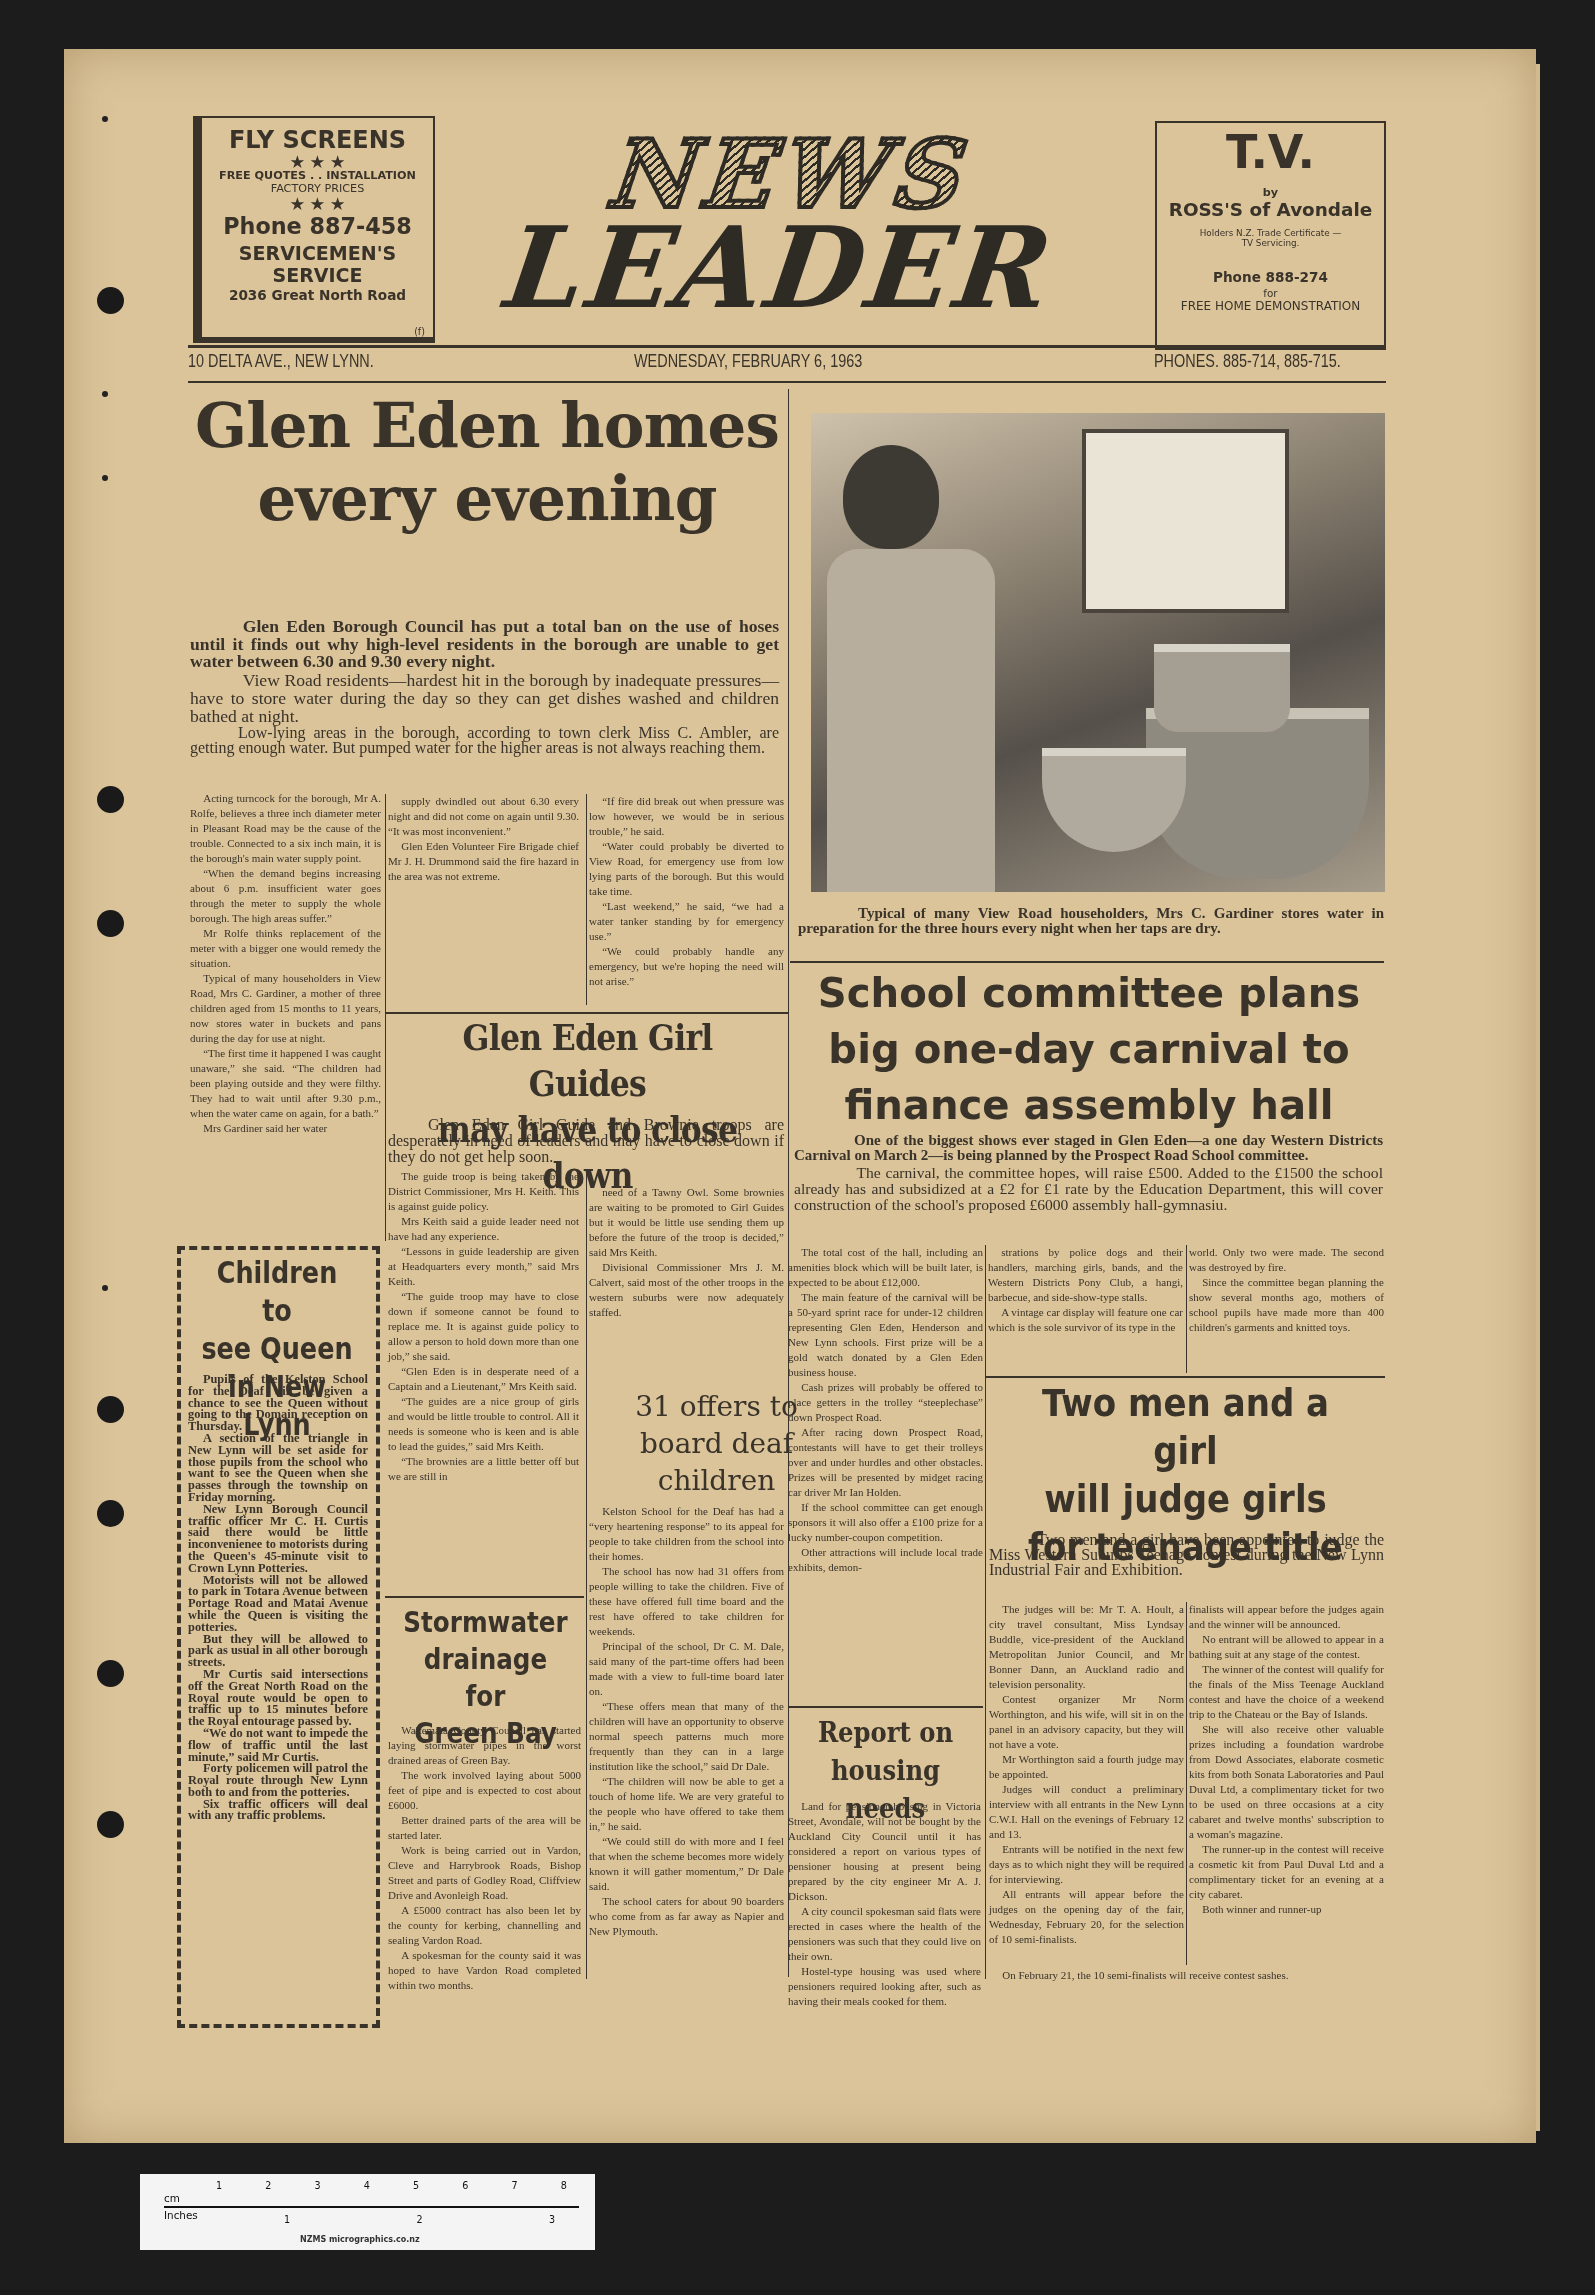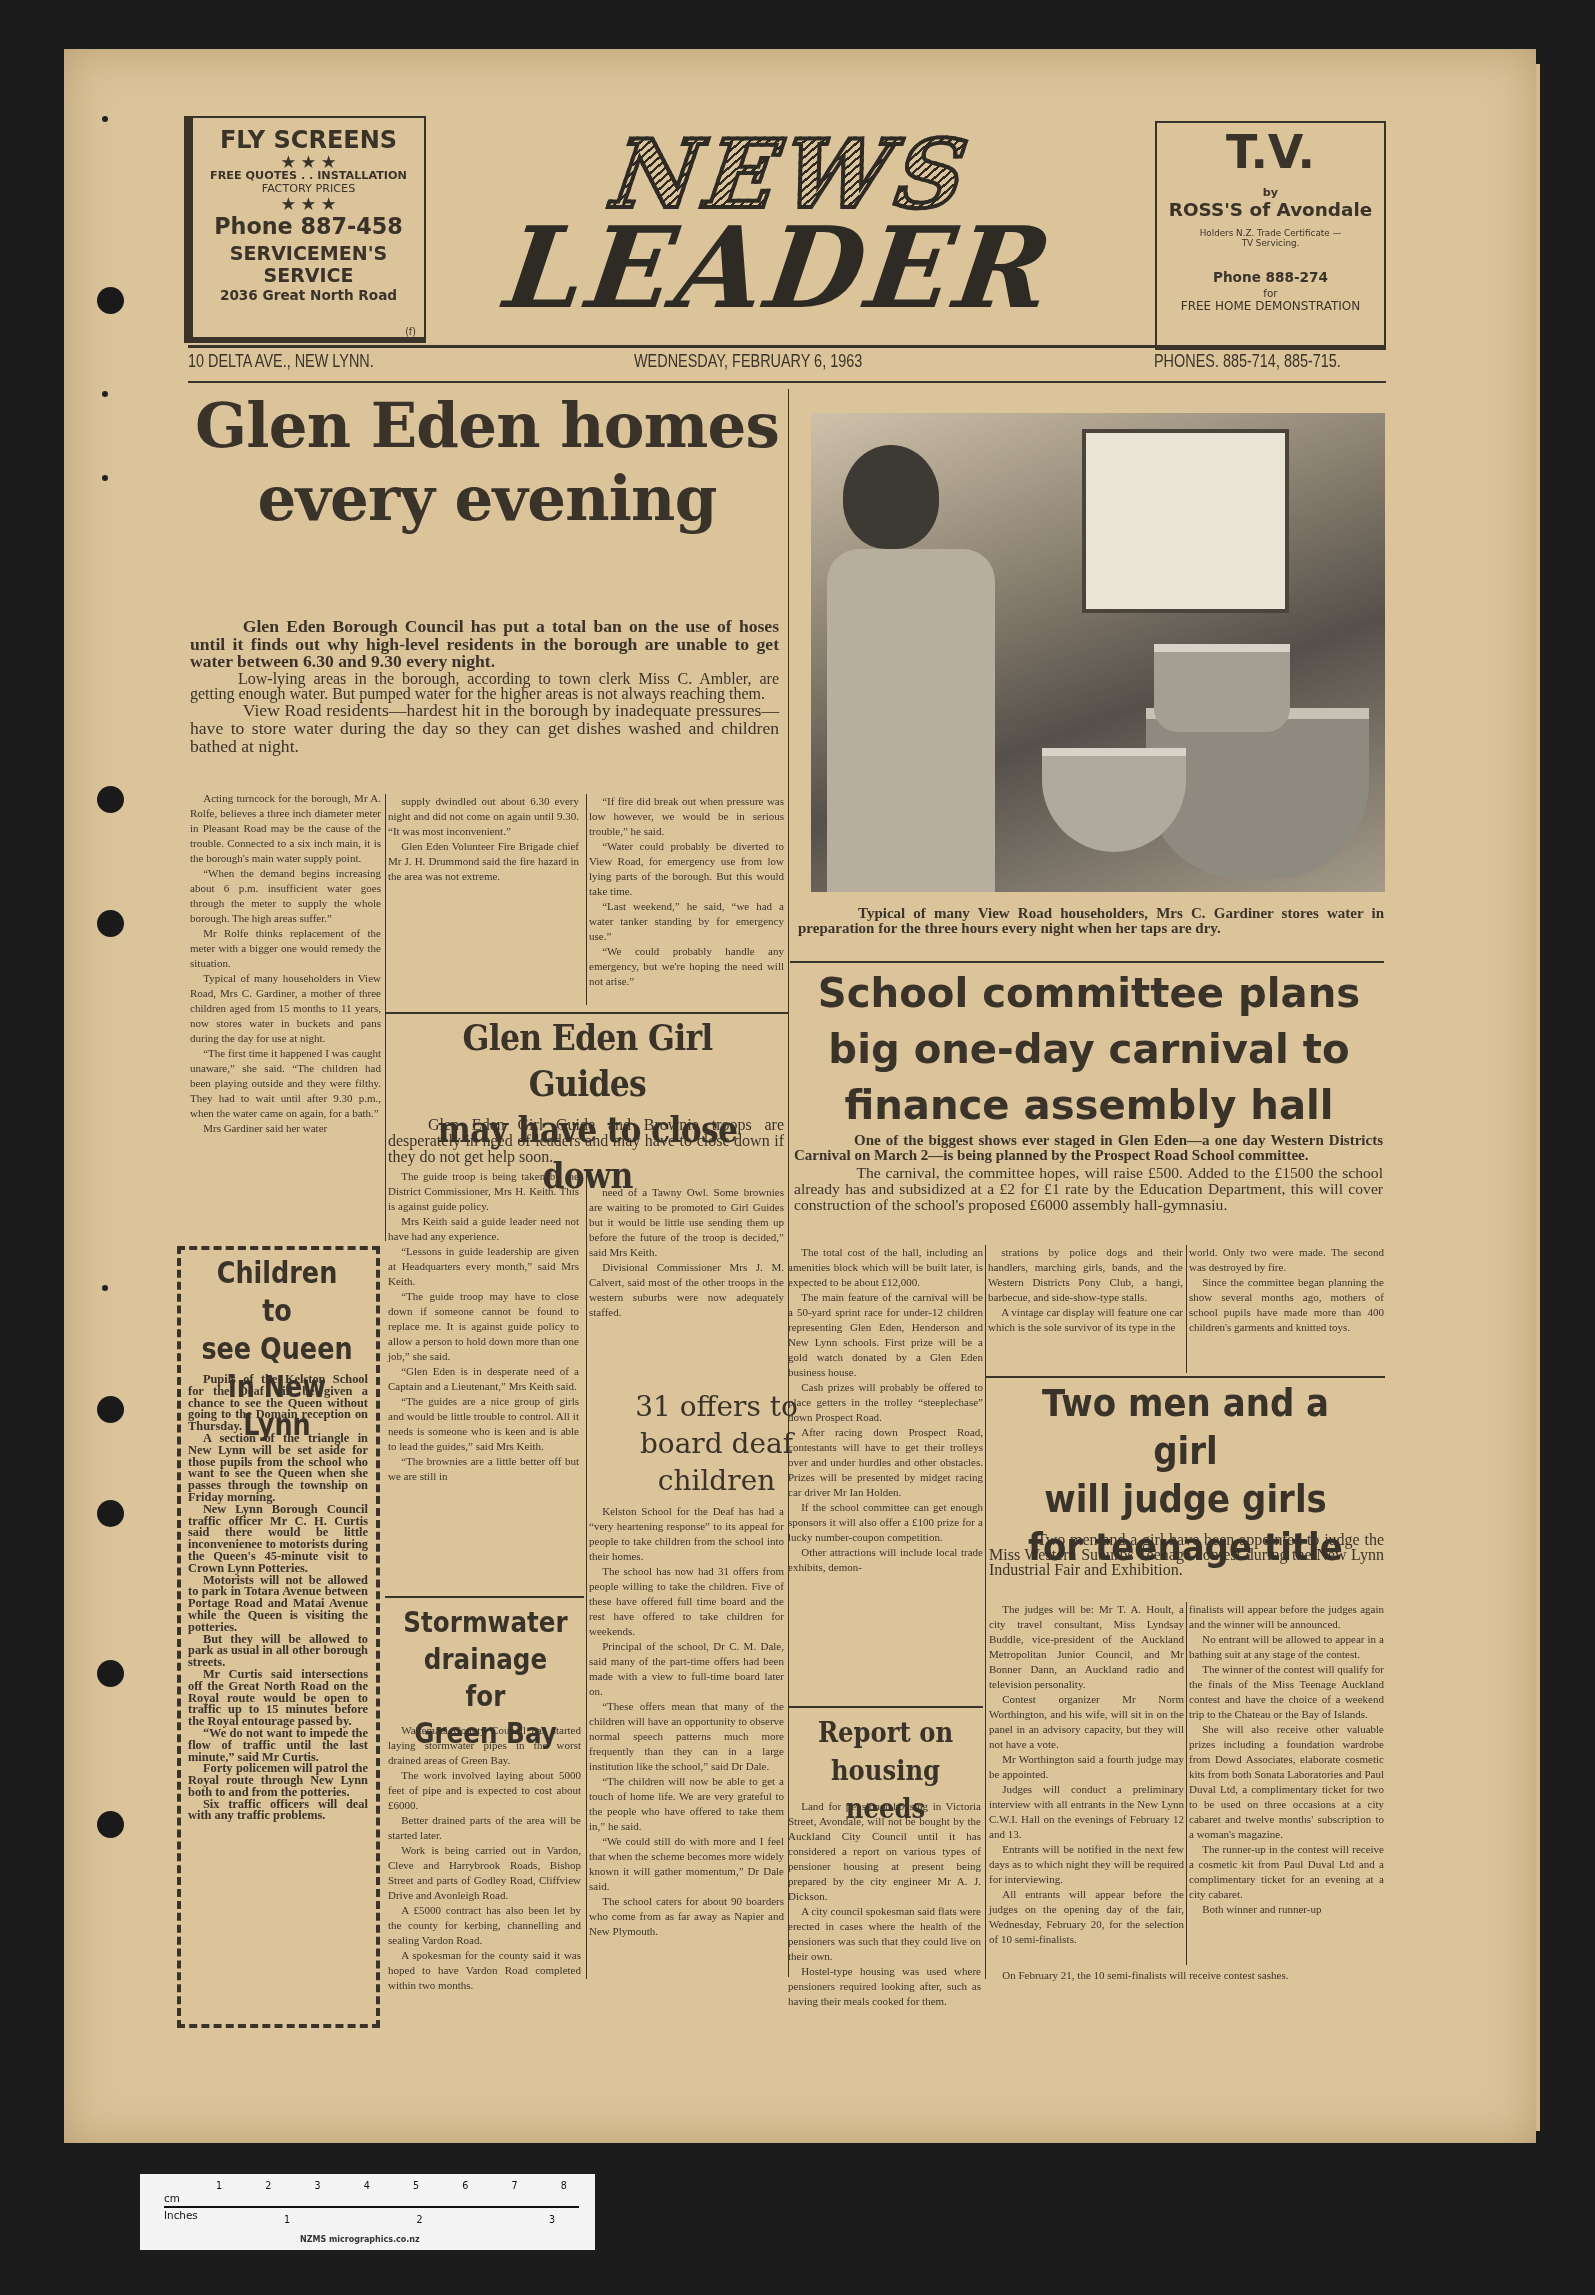--- a/index.html
+++ b/index.html
@@ -33,21 +33,21 @@
 <div class="dot" style="left:102px;top:391px"></div>
 <div class="dot" style="left:102px;top:475px"></div>
 <div class="hole" style="left:97px;top:786px"></div>
 <div class="hole" style="left:97px;top:910px"></div>
 <div class="hole" style="left:97px;top:1396px"></div>
 <div class="hole" style="left:97px;top:1500px"></div>
 <div class="hole" style="left:97px;top:1660px"></div>
 <div class="hole" style="left:97px;top:1811px"></div>
 <div class="dot" style="left:102px;top:1285px"></div>
 
-<div class="box" style="left:184px;top:116px;width:231px;height:219px;border-left-width:9.6px;border-bottom-width:6.4px">
+<div class="box" style="left:193px;top:116px;width:231px;height:219px;border-left-width:9.6px;border-bottom-width:6.4px">
   <div class="sans c" style="font-weight:bold;font-size:24px;margin-top:8px">FLY SCREENS</div>
   <div class="c" style="font-size:17.6px;line-height:16px">★   ★   ★</div>
   <div class="sans c" style="font-size:11.2px;font-weight:bold;line-height:12.8px">FREE QUOTES . . INSTALLATION</div>
   <div class="sans c" style="font-size:11.2px;font-weight:normal;line-height:12.8px">FACTORY PRICES</div>
   <div class="c" style="font-size:17.6px;line-height:16px">★   ★   ★</div>
   <div class="sans c" style="font-weight:bold;font-size:22.3px;line-height:29px">Phone 887-458</div>
   <div class="sans c" style="font-weight:bold;font-size:19px;line-height:24px">SERVICEMEN'S</div>
   <div class="sans c" style="font-weight:bold;font-size:19px;line-height:21px">SERVICE</div>
   <div class="sans c" style="font-weight:bold;font-size:13.6px;line-height:19px">2036 Great North Road</div>
   <div class="sans" style="position:absolute;right:8px;bottom:0;font-size:9.6px">(f)</div>
@@ -74,22 +74,22 @@
 <div class="abs sanscond" style="left:634px;top:351px;font-size:17.6px;transform:scaleX(.82);transform-origin:left">WEDNESDAY, FEBRUARY 6, 1963</div>
 <div class="abs sanscond" style="left:1154px;top:351px;font-size:17.6px;transform:scaleX(.82);transform-origin:left">PHONES. 885-714, 885-715.</div>
 <div class="rule" style="left:188px;top:381px;width:1198px;height:2.4px"></div>
 
 <div class="abs c" style="left:188px;top:389px;width:598px;font-family:'DejaVu Serif',serif;font-weight:bold;font-size:61px;line-height:73px;letter-spacing:-0.8px">
   <div>Glen Eden homes</div>
   <div>every evening</div>
 </div>
 <div class="abs" style="left:190px;top:618px;width:589px">
   <div class="lead" style="text-indent:3em">Glen Eden Borough Council has put a total ban on the use of hoses until it finds out why high-level residents in the borough are unable to get water between 6.30 and 9.30 every night.</div>
+  <div class="lead2" style="text-indent:3em;margin-top:1.6px">View Road residents—hardest hit in the borough by inadequate pressures—have to store water during the day so they can get dishes washed and children bathed at night.</div>
   <div class="lead2" style="text-indent:3em;font-size:16px;line-height:15px">Low-lying areas in the borough, according to town clerk Miss C. Ambler, are getting enough water. But pumped water for the higher areas is not always reaching them.</div>
-  <div class="lead2" style="text-indent:3em;margin-top:1.6px">View Road residents—hardest hit in the borough by inadequate pressures—have to store water during the day so they can get dishes washed and children bathed at night.</div>
 </div>
 
 <div class="abs body-text" style="left:190px;top:791px;width:191px">
   <p>Acting turncock for the borough, Mr A. Rolfe, believes a three inch diameter meter in Pleasant Road may be the cause of the trouble. Connected to a six inch main, it is the borough's main water supply point.</p>
   <p>“When the demand begins increasing about 6 p.m. insufficient water goes through the meter to supply the whole borough. The high areas suffer.”</p>
   <p>Mr Rolfe thinks replacement of the meter with a bigger one would remedy the situation.</p>
   <p>Typical of many householders in View Road, Mrs C. Gardiner, a mother of three children aged from 15 months to 11 years, now stores water in buckets and pans during the day for use at night.</p>
   <p>“The first time it happened I was caught unaware,” she said. “The children had been playing outside and they were filthy. They had to wait until after 9.30 p.m., when the water came on again, for a bath.”</p>
   <p>Mrs Gardiner said her water</p>
 </div>

